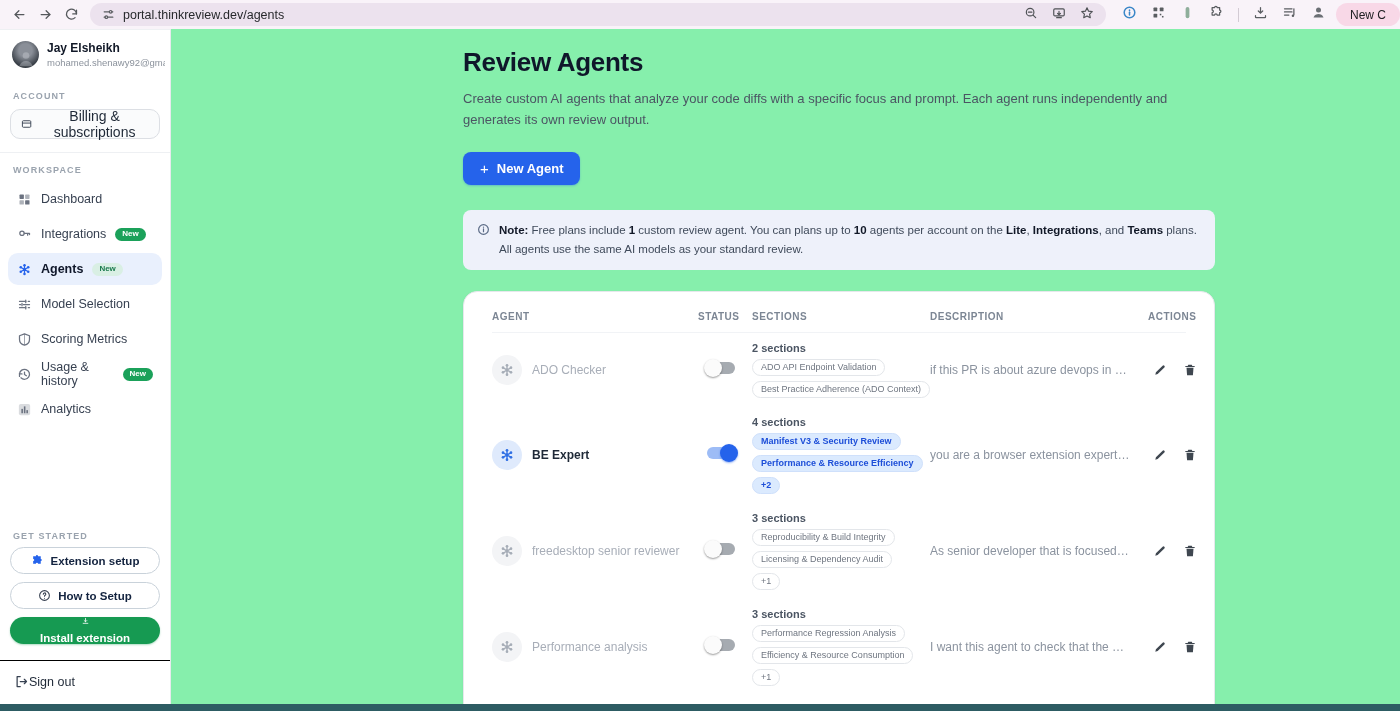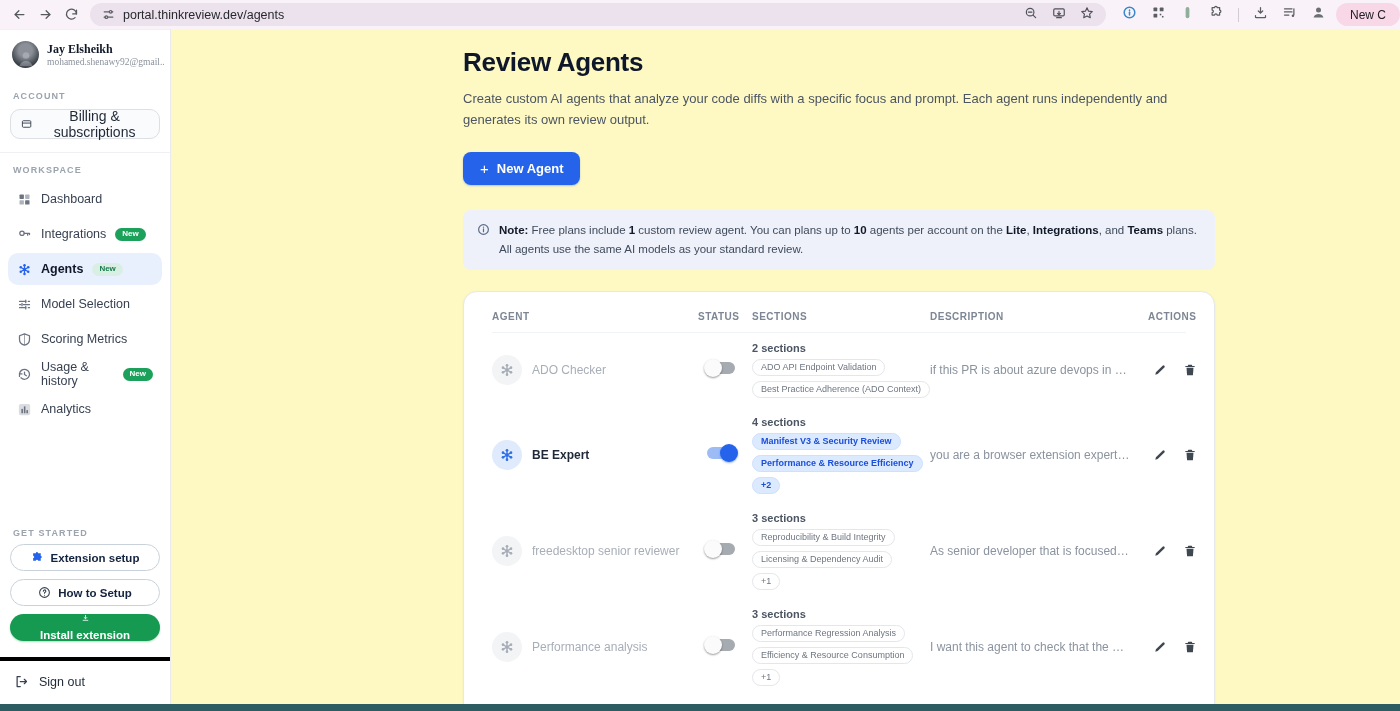--- a/index.html
+++ b/index.html
@@ -26,21 +26,21 @@
   .bottombar { height:7px; background:#2d5c63; }
 
   
   .sidebar { width:171px; flex:0 0 171px; border-right:1px solid #e8eaee; background:#fff; display:flex; flex-direction:column; }
   .logo-row { display:flex; align-items:center; gap:8px; padding:12px 12px 11px; }
   .logo-badge { width:30px; height:30px; border-radius:50%; background:#dce7f8; display:flex; align-items:center; justify-content:center; flex:0 0 30px; }
   .logo-badge svg { width:17px; height:17px; }
   .brand-name { font-size:13px; font-weight:700; color:#111827; line-height:1.25; }
   .brand-tag { font-size:9.5px; color:#6b7280; }
   .side-divider { border-top:1px solid #eef0f3; margin:0 0; }
-  .user-row { display:flex; align-items:center; gap:8px; padding:11px 12px;font-family:Liberation Serif, serif; }
+  .user-row { display:flex; align-items:center; gap:8px; padding:11px 12px; }
   .avatar { width:27px; height:27px; border-radius:50%; background:radial-gradient(circle at 50% 35%, #8a8f98 0 30%, #3b4149 70%, #23262b 100%); flex:0 0 27px; overflow:hidden; display:flex; align-items:flex-end; justify-content:center; }
   .avatar svg { width:20px; height:20px; color:#d7dade; }
   .user-name { font-size:12px; font-weight:700; color:#111827; line-height:1.3; }
   .user-email { font-size:9.5px; color:#8b929c; max-width:118px; white-space:nowrap; overflow:hidden; }
   .section-label { font-size:9px; letter-spacing:1.1px; color:#9aa3ae; font-weight:700; padding:12px 13px 6px; }
   .billing-btn { margin:2px 10px 13px; height:30px; border:1px solid #dcdfe4; background:#fafbfc; border-radius:10px; display:flex; align-items:center; gap:8px; padding:0 10px; font-size:14px; color:#1f2937; cursor:pointer; font-family:inherit; width:calc(100% - 20px); }
   .billing-btn svg { width:14px; height:14px; color:#374151; }
   .nav { padding:2px 8px 0; }
   .nav-item { height:32px; border-radius:10px; display:flex; align-items:center; gap:9px; padding:0 9px; font-size:12.5px; color:#374151; margin-bottom:3px; cursor:pointer; }
   .nav-item svg { width:15px; height:15px; color:#6b7280; flex:0 0 15px; }
@@ -48,25 +48,25 @@
   .nav-item.active svg { color:#2563eb; }
   .badge { font-size:8px; font-weight:700; border-radius:999px; padding:2.5px 7px; line-height:1; }
   .badge-green { background:#1ba15a; color:#fff; }
   .badge-light { background:#d9efe4; color:#1b7a4e; }
   .side-spacer { flex:1; }
   .gs-btn { margin:0 10px 8px; height:27px; border-radius:999px; display:flex; align-items:center; justify-content:center; gap:7px; font-size:11.5px; font-weight:700; cursor:pointer; font-family:inherit; width:calc(100% - 20px); }
   .gs-outline { border:1px solid #c9d2da; background:#fff; color:#13233f; }
   .gs-outline svg { width:13px; height:13px; }
   .gs-green { border:0; background:#169a52; color:#fff; box-shadow:0 1px 2px rgba(22,154,82,.35);flex-direction:column; }
   .gs-green svg { width:13px; height:13px; }
-  .signout-row { border-top:4px solid #000000; margin-top:8px; padding:13px 14px 15px; display:flex; align-items:center; gap:10px; font-size:12.5px; color:#1f2937; cursor:pointer; }
+  .signout-row { border-top:1px solid #000000; margin-top:8px; padding:13px 14px 15px; display:flex; align-items:center; font-size:12.5px; color:#1f2937; cursor:pointer; }
   .signout-row svg { width:15px; height:15px; color:#374151; }
 
   
-  .main { flex:1; background:#fef9c3; overflow:hidden; }
+  .main { flex:1; background:#86efac; overflow:hidden; }
   .content { width:752px; margin-left:292px; padding-top:18px; }
   h1.page-title { font-size:26px; font-weight:700; color:#0f172a; letter-spacing:-.3px; }
   .page-sub { margin-top:10px; font-size:13px; color:#4b5563; line-height:1.65; max-width:740px; }
   .new-agent-btn { margin-top:21px; background:#2563eb; color:#fff; border:0; border-radius:8px; padding:9px 17px; font-size:13px; font-weight:700; display:inline-flex; align-items:center; gap:8px; cursor:pointer; font-family:inherit; box-shadow:0 1px 2px rgba(37,99,235,.35); }
   .plus { font-size:15px; font-weight:400; line-height:1; }
   .note { margin-top:25px; background:#eef1fa; border-radius:8px; padding:11px 14px; display:flex; gap:9px; font-size:11.5px; color:#3f4a5a; line-height:1.65; }
   .note b { color:#111827; }
   .note-ic { flex:0 0 auto; color:#5b6b86; padding-top:2px; }
   .note-ic svg { width:13px; height:13px; }
 

